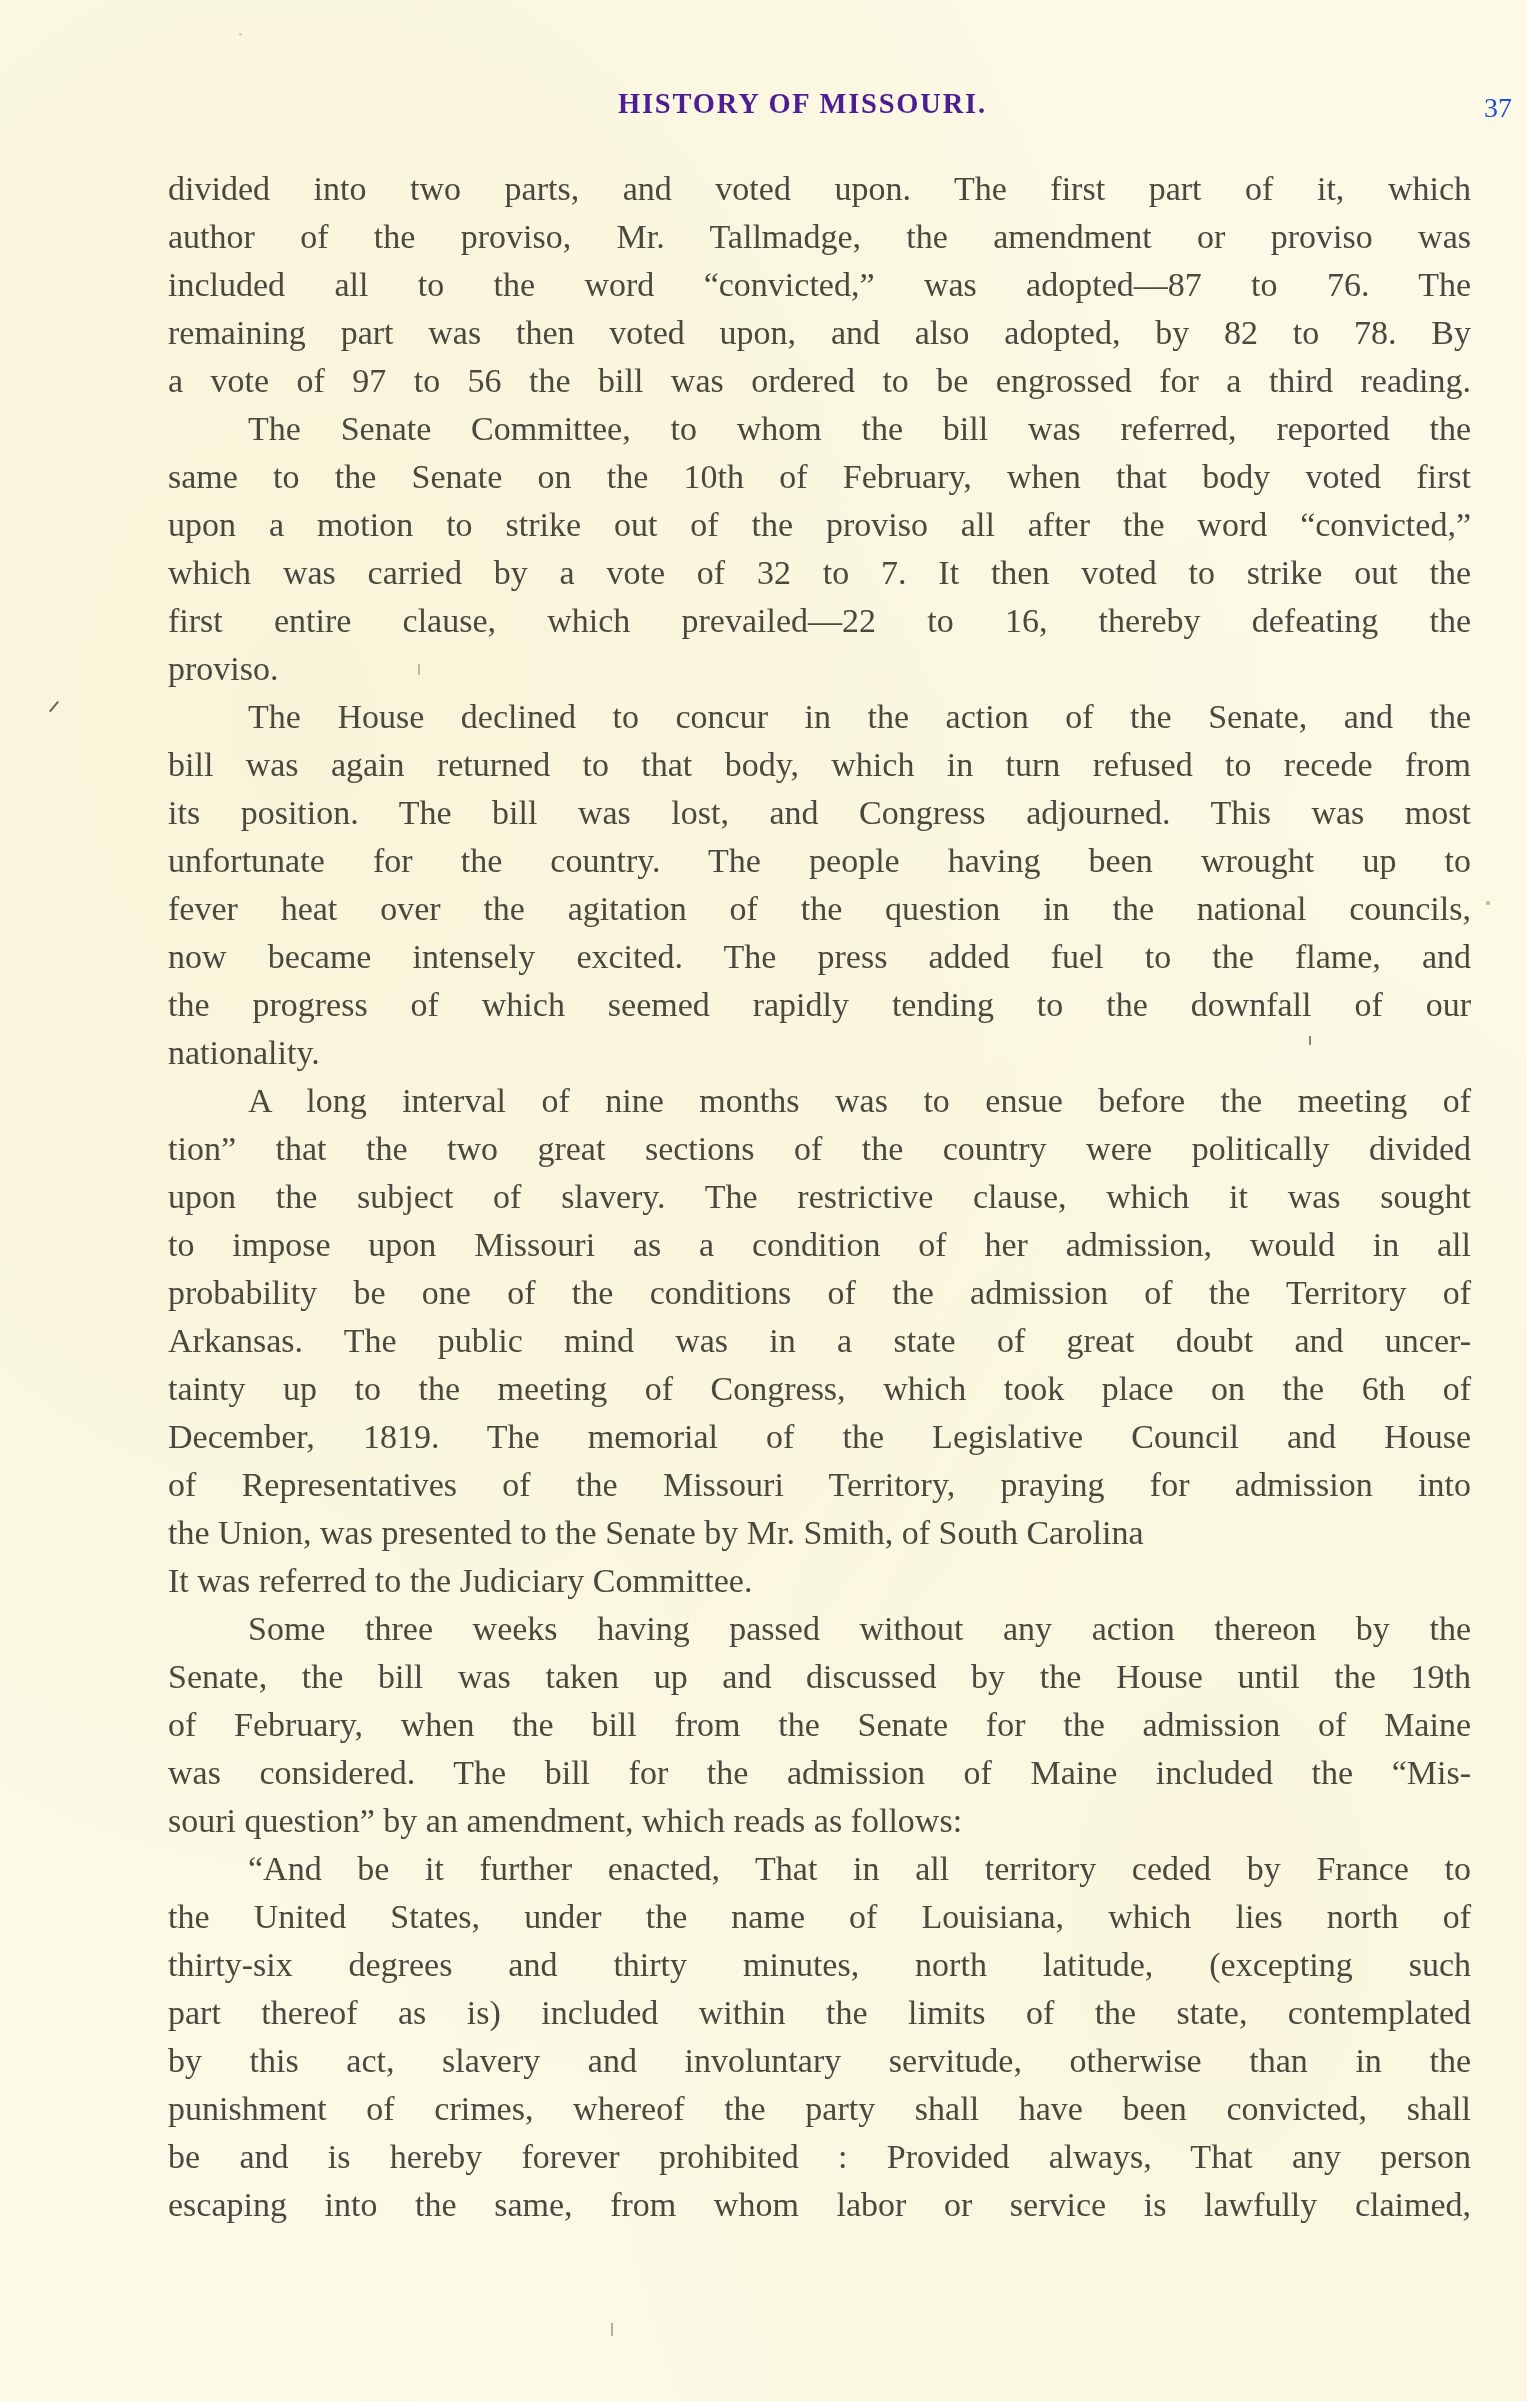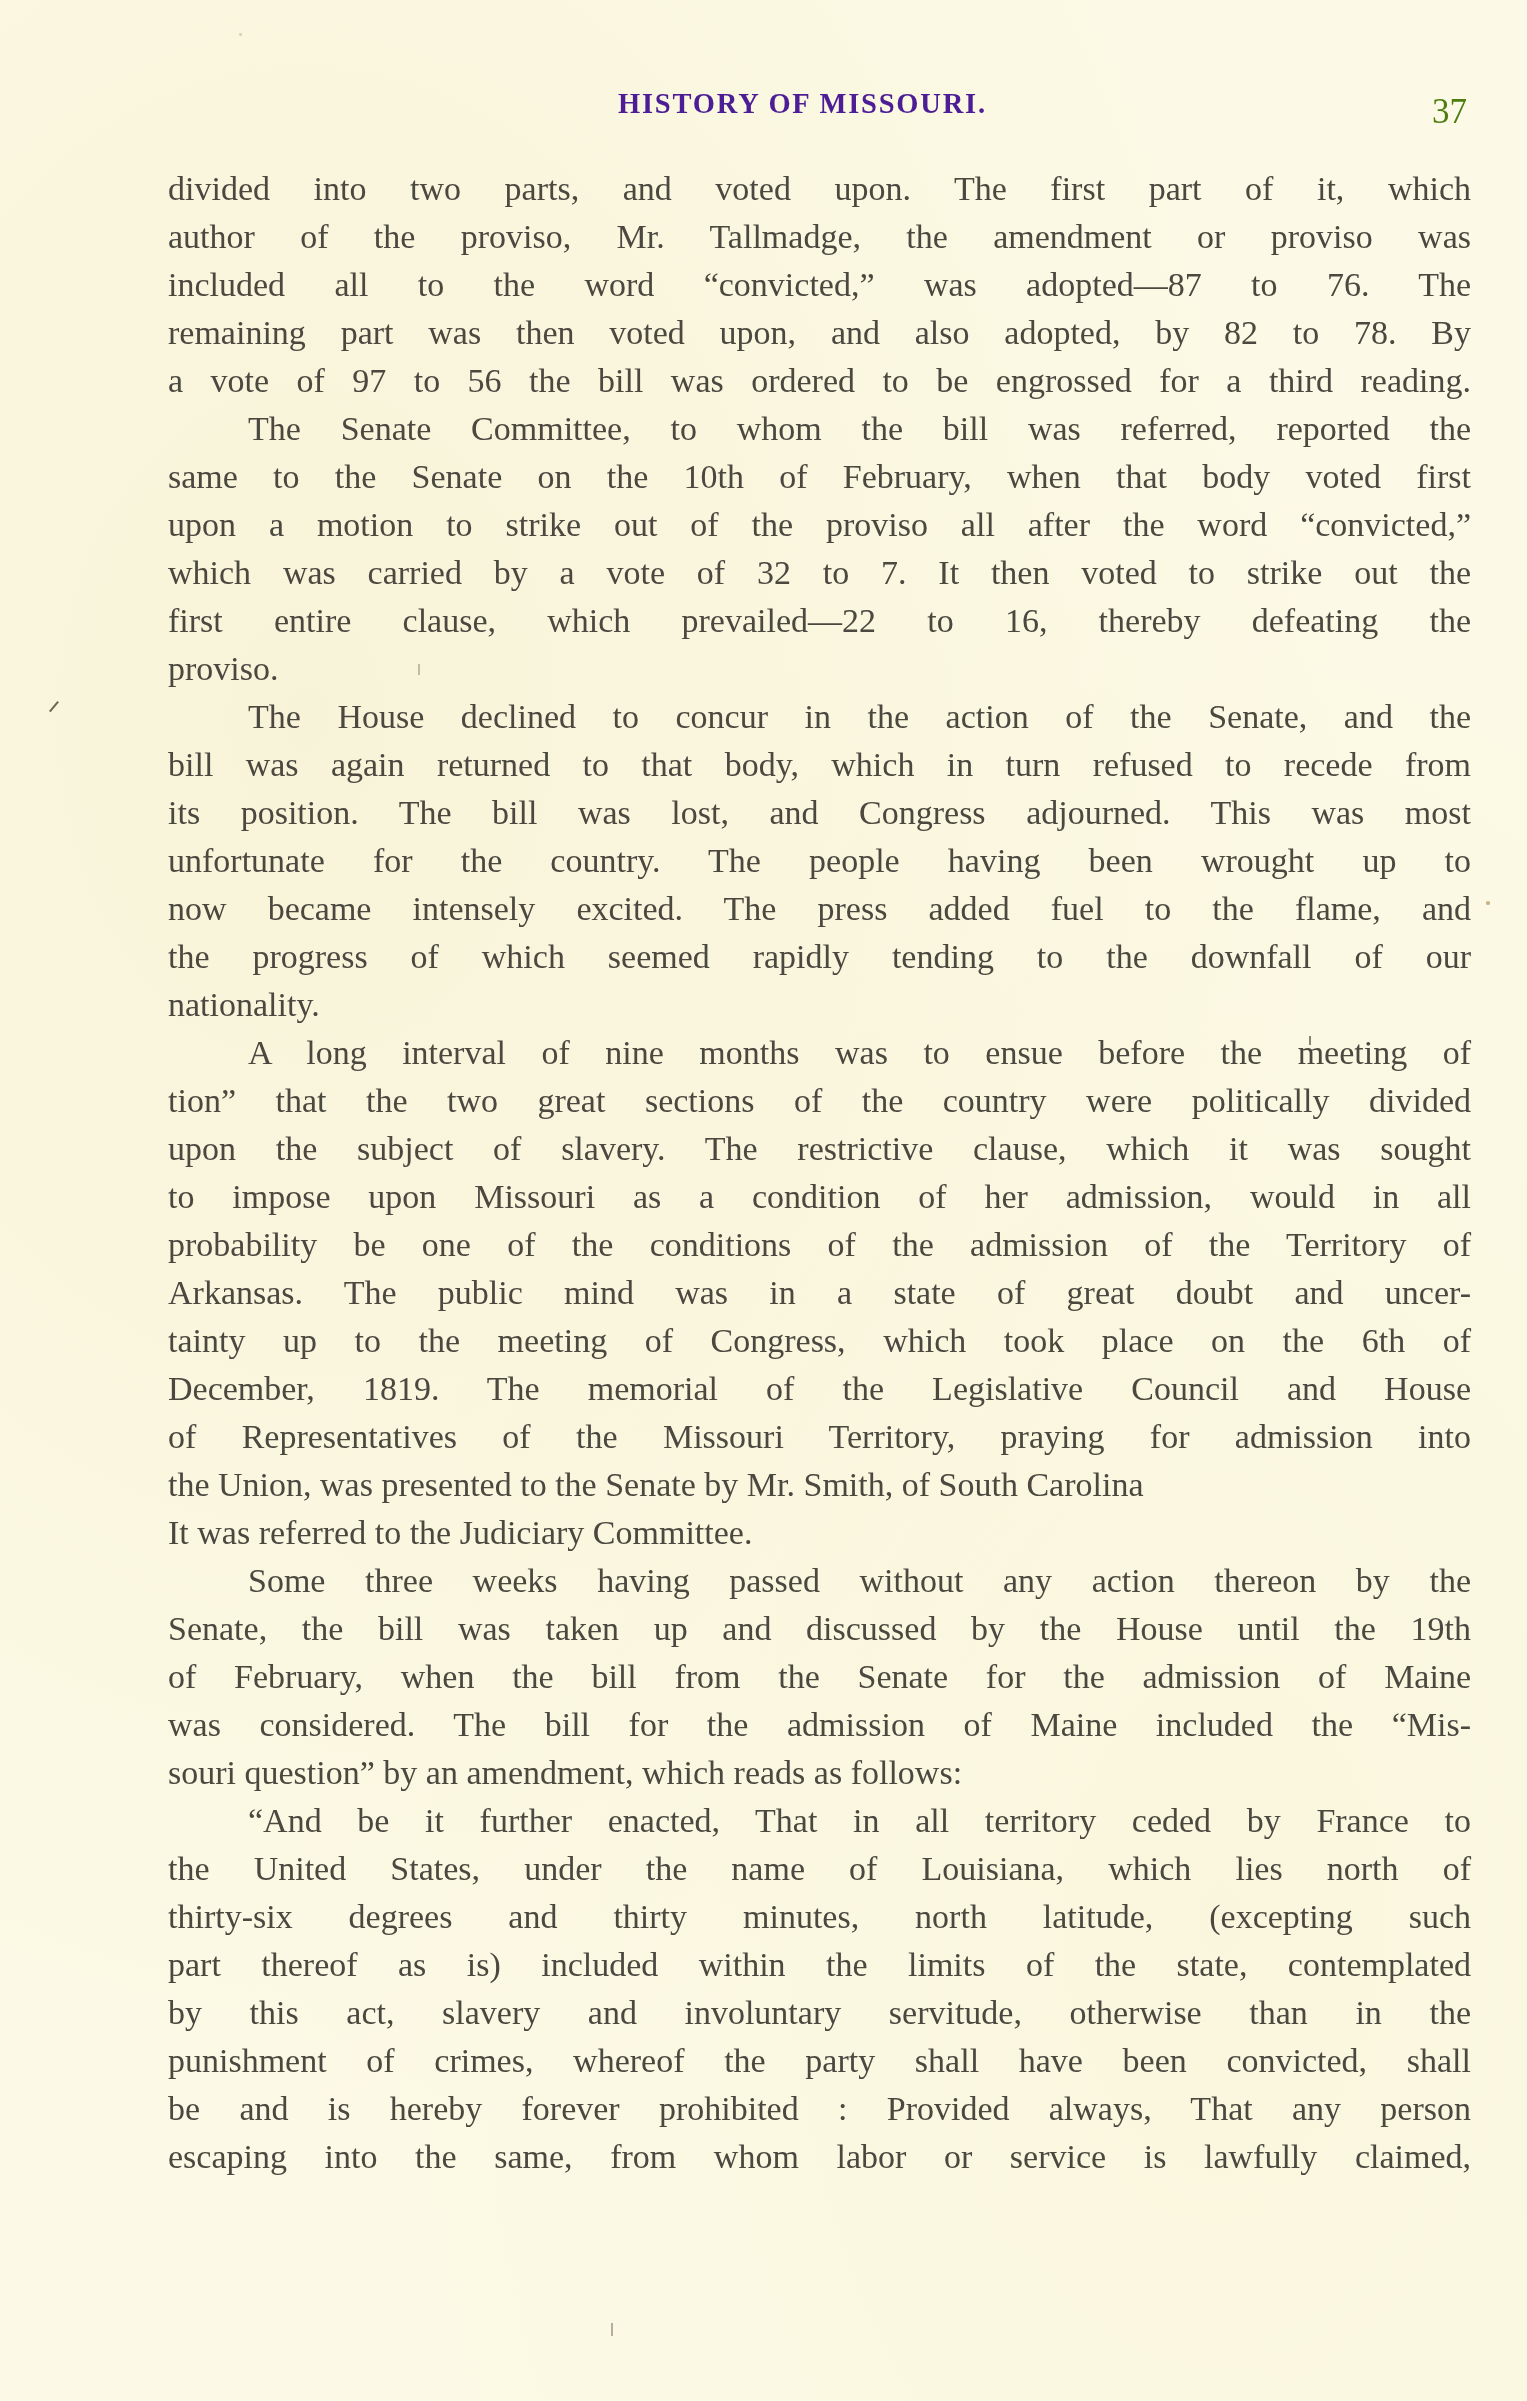--- a/index.html
+++ b/index.html
@@ -29,23 +29,23 @@
       font-family: "Liberation Serif", "DejaVu Serif", serif;
       font-weight: bold;
       font-size: 28.5px;
       letter-spacing: 1.8px;
       color: #4c1d95;
       white-space: nowrap;
     }
     .page-number {
       position: absolute;
       top: 92px;
-      left: 1432px;
-      font-size: 35px;
-      color: #4d7c0f;
+      left: 1484px;
+      font-size: 28px;
+      color: #1d4ed8;
     }
     .body-text {
       position: absolute;
       left: 168px;
       top: 165px;
       width: 1303px;
     }
     .line {
       height: 48px;
       line-height: 48px;
@@ -99,20 +99,21 @@
       <div class="line">which was carried by a vote of 32 to 7.  It then voted to strike out the</div>
       <div class="line">first entire clause, which prevailed—22 to 16, thereby defeating the</div>
       <div class="line last">proviso.</div>
     </div>
 
     <div>
       <div class="line indent">The House declined to concur in the action of the Senate, and the</div>
       <div class="line">bill was again returned to that body, which in turn refused to recede from</div>
       <div class="line">its position.  The bill was lost, and Congress adjourned.  This was most</div>
       <div class="line">unfortunate for the country.  The people having been wrought up to</div>
+      <div class="line">fever heat over the agitation of the question in the national councils,</div>
       <div class="line">now became intensely excited.  The press added fuel to the flame, and</div>
       <div class="line">the progress of which seemed rapidly tending to the downfall of our</div>
       <div class="line last">nationality.</div>
     </div>
 
     <div>
       <div class="line indent">A long interval of nine months was to ensue before the meeting of</div>
       <div class="line">tion” that the two great sections of the country were politically divided</div>
       <div class="line">upon the subject of slavery.  The restrictive clause, which it was sought</div>
       <div class="line">to impose upon Missouri as a condition of her admission, would in all</div>

